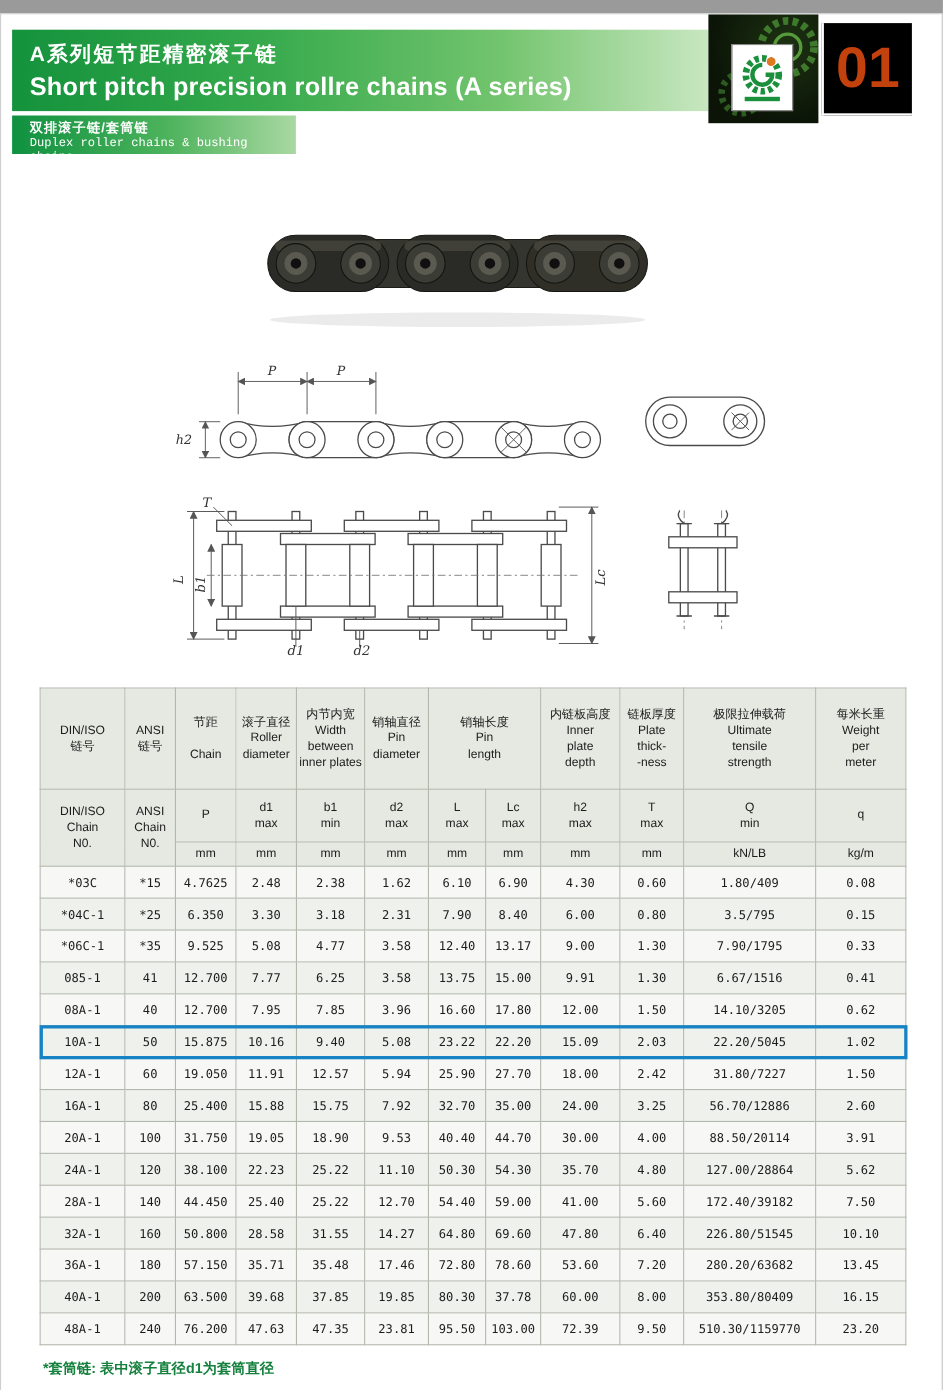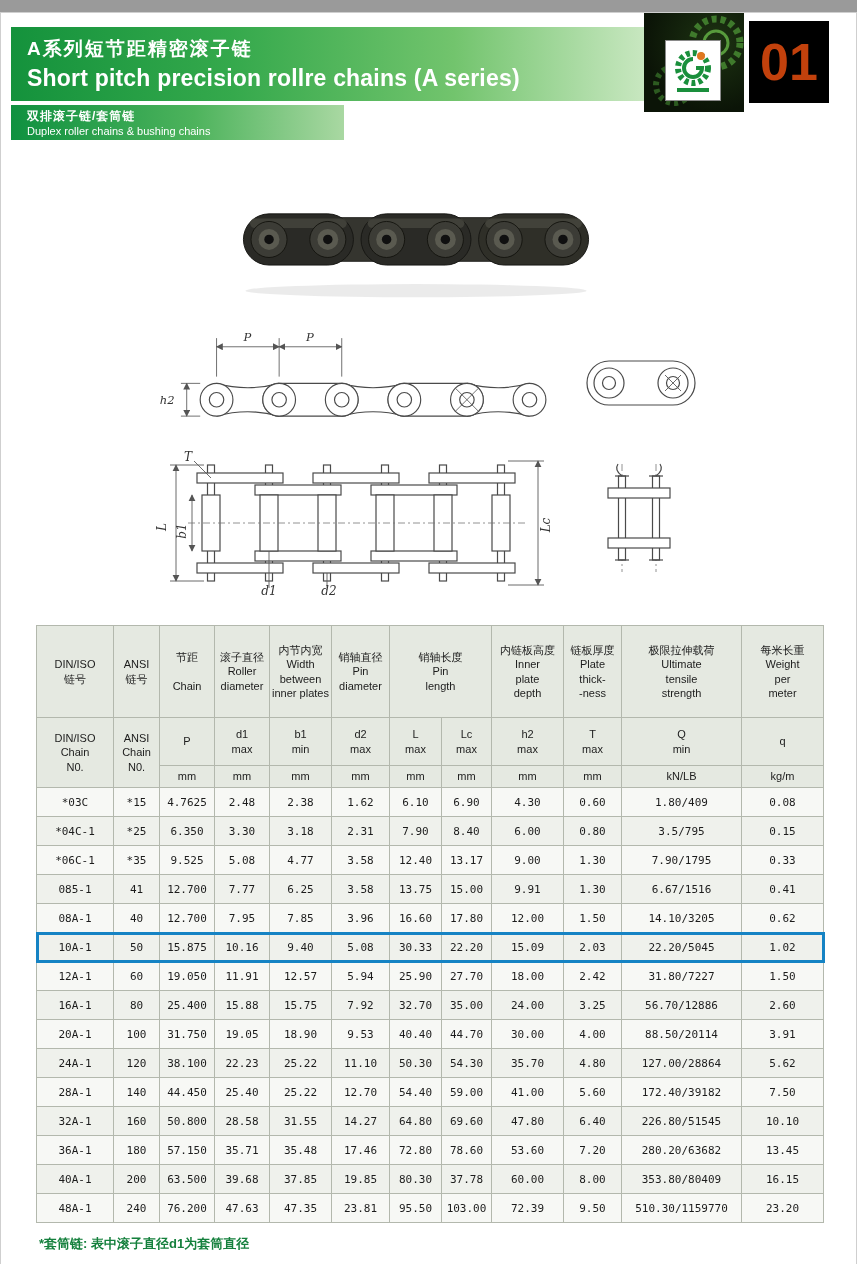--- a/index.html
+++ b/index.html
@@ -7,25 +7,25 @@
   body { font-family:"Liberation Sans","DejaVu Sans",sans-serif; }
   .page { position:relative; width:857px; height:1264px; margin:12px auto;
           background:#ffffff; border:1px solid #cfcfcf; overflow:hidden; }
 
   
   .banner { position:absolute; left:10px; top:14px; width:633px; height:74px;
     background:linear-gradient(90deg,#14923c 0%, #35a94c 35%, #72c46d 70%, #c8e7c0 100%);
     color:#fff; padding:9px 0 0 16px; }
   .banner-zh { font-size:19px; font-weight:bold; letter-spacing:2px; }
   .banner-en { font-size:23px; font-weight:bold; margin-top:3px; letter-spacing:0.2px; }
-  .subbanner { position:absolute; left:10px; top:92px; width:333px; height:35px;
+  .subbanner { position:absolute; left:10px; top:92px; width:258px; height:35px;
     background:linear-gradient(90deg,#0f9140 0%, #4db35c 55%, #a9d8a2 100%);
     color:#fff; padding:3px 0 0 16px; }
   .subbanner-zh { font-size:12px; font-weight:bold; letter-spacing:1px; }
-  .subbanner-en { font-size:11px; }
+  .subbanner-en { font-size:11px;font-family:Liberation Mono, monospace; }
   .gear-photo { position:absolute; left:643px; top:0; width:100px; height:99px;
     background:radial-gradient(circle at 70% 30%, #1d3312 0%, #0b1407 70%); }
   .logo-box { position:absolute; left:664px; top:27px; width:56px; height:61px;
     background:#fff; border:1px solid #8a8a8a; display:flex; align-items:center; justify-content:center; }
   .pageno { position:absolute; left:746px; top:8px; width:82px; height:84px; background:#000;
     color:#c2410c; font-size:52px; font-weight:bold; display:flex; align-items:center; justify-content:center;
     border-left:2px solid #fff; border-bottom:2px solid #fff; }
 
   
   .photo { position:absolute; left:210px; top:162px; width:410px; height:128px; }
@@ -426,21 +426,21 @@
           <td>14.10/3205</td>
           <td>0.62</td>
         </tr>
         <tr class="highlighted">
           <td>10A-1</td>
           <td>50</td>
           <td>15.875</td>
           <td>10.16</td>
           <td>9.40</td>
           <td>5.08</td>
-          <td>30.33</td>
+          <td>23.22</td>
           <td>22.20</td>
           <td>15.09</td>
           <td>2.03</td>
           <td>22.20/5045</td>
           <td>1.02</td>
         </tr>
         <tr>
           <td>12A-1</td>
           <td>60</td>
           <td>19.050</td>

